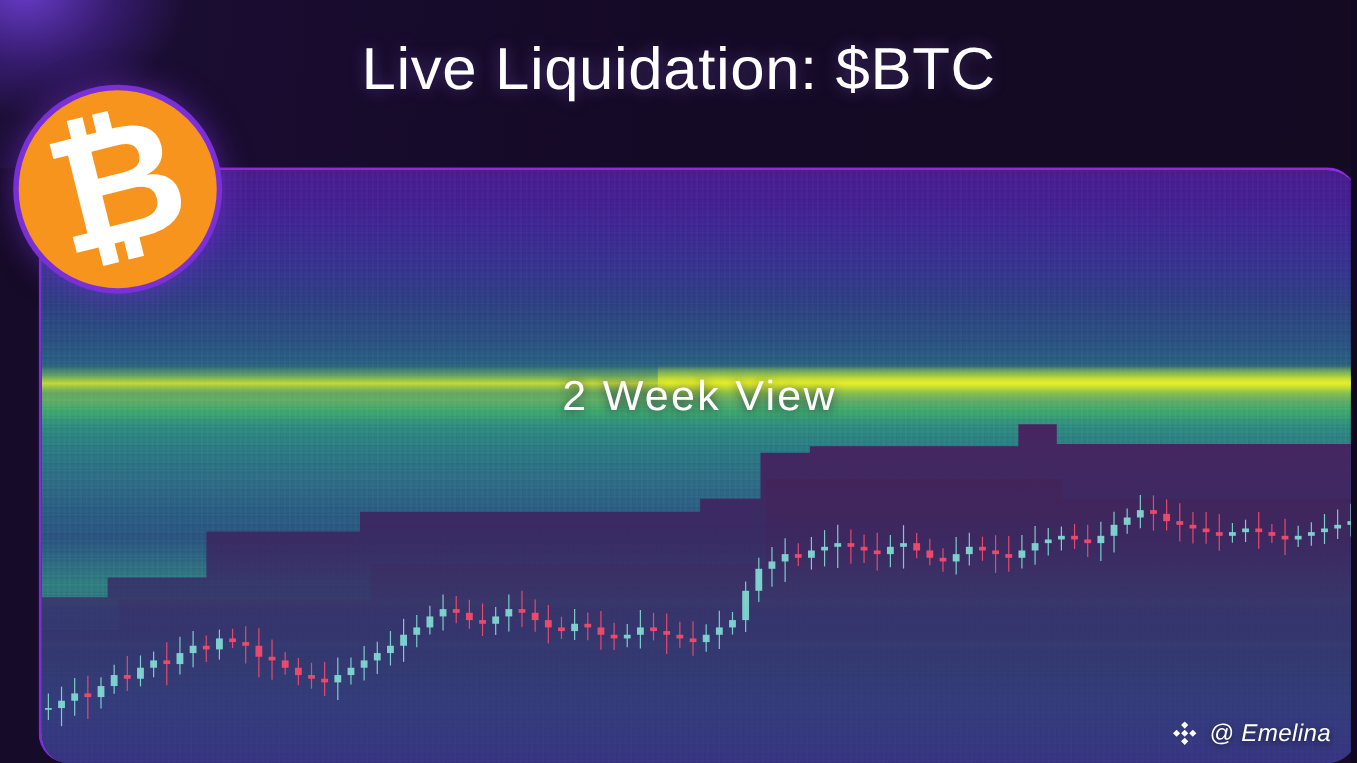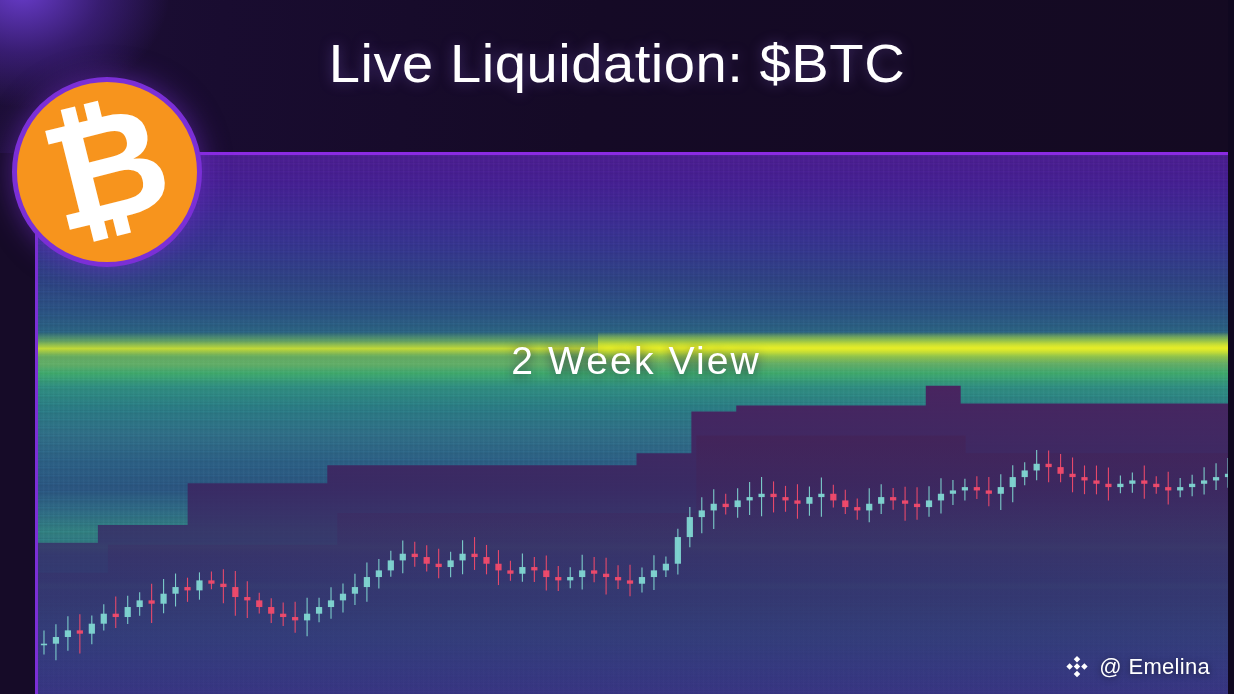--- a/index.html
+++ b/index.html
@@ -63,20 +63,21 @@
   }
 
   
   .chart-panel {
     position:absolute;
     left:35px; top:152px;
     width:1199px; height:542px;
     overflow:hidden;
     border-top:3px solid #8a2be2;
     border-left:3px solid #7b2fd6;
+    border-radius:28px;
   }
 
   
   .hm-base {
     position:absolute; inset:0;
     background:linear-gradient(to bottom,
       #4a1d8f 0%,
       #451f92 5%,
       #3d2a93 11%,
       #35358e 17%,
@@ -201,20 +202,21 @@
   
   .watermark {
     position:absolute;
     right:18px; bottom:14px;
     display:flex; align-items:center; gap:9px;
     z-index:50;
     color:#ffffff;
     font-size:22px;
     letter-spacing:0.3px;
     text-shadow:0 1px 6px rgba(0,0,0,0.5);
+    font-style:italic;
   }
   .binance-mark { width:26px; height:26px; display:block; }
 </style>
 </head>
 <body>
 
 <div id="app">
 
   <div class="header">
     <div class="header-title">Live Liquidation: $BTC</div>

